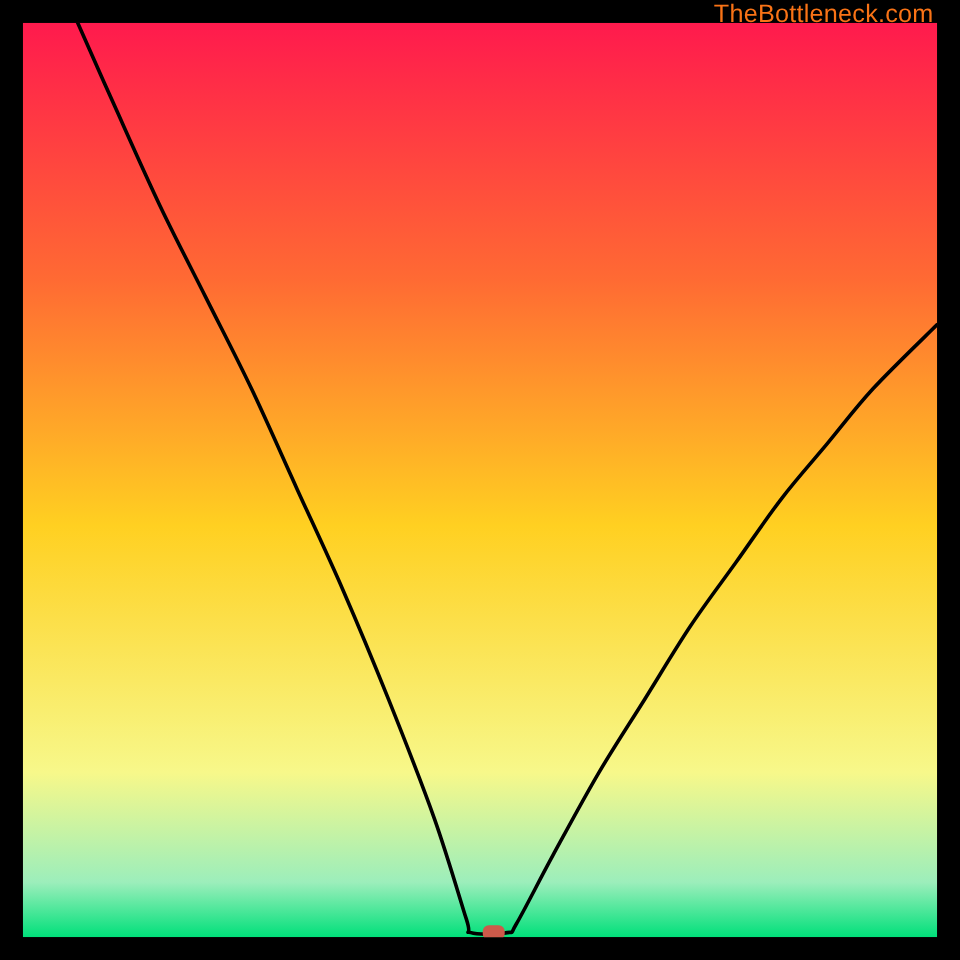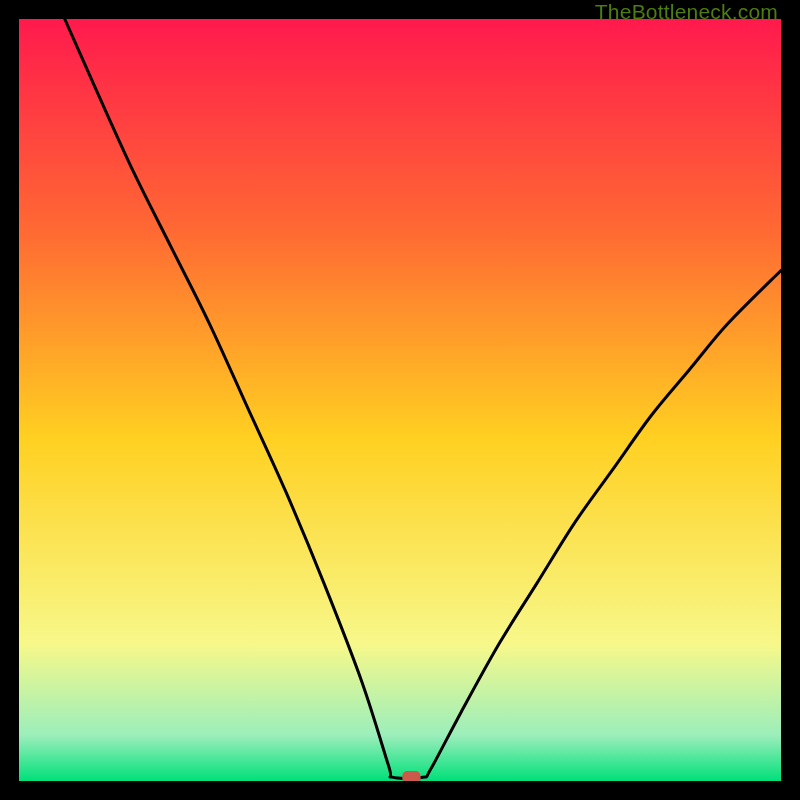--- a/index.html
+++ b/index.html
@@ -24,21 +24,21 @@
     top: 19px;
     width: 762px;
     height: 762px;
   }
   .watermark {
     position: absolute;
     top: 0px;
     right: 22px;
     font-family: Arial, Helvetica, sans-serif;
     font-size: 21px;
-    color: #4d7c0f;
+    color: #f97316;
     font-weight: 400;
     letter-spacing: 0.2px;
   }
 </style>
 </head>
 <body>
 
 <div class="frame">
   <svg class="plot" viewBox="0 0 762 762" preserveAspectRatio="none">
     <defs>

